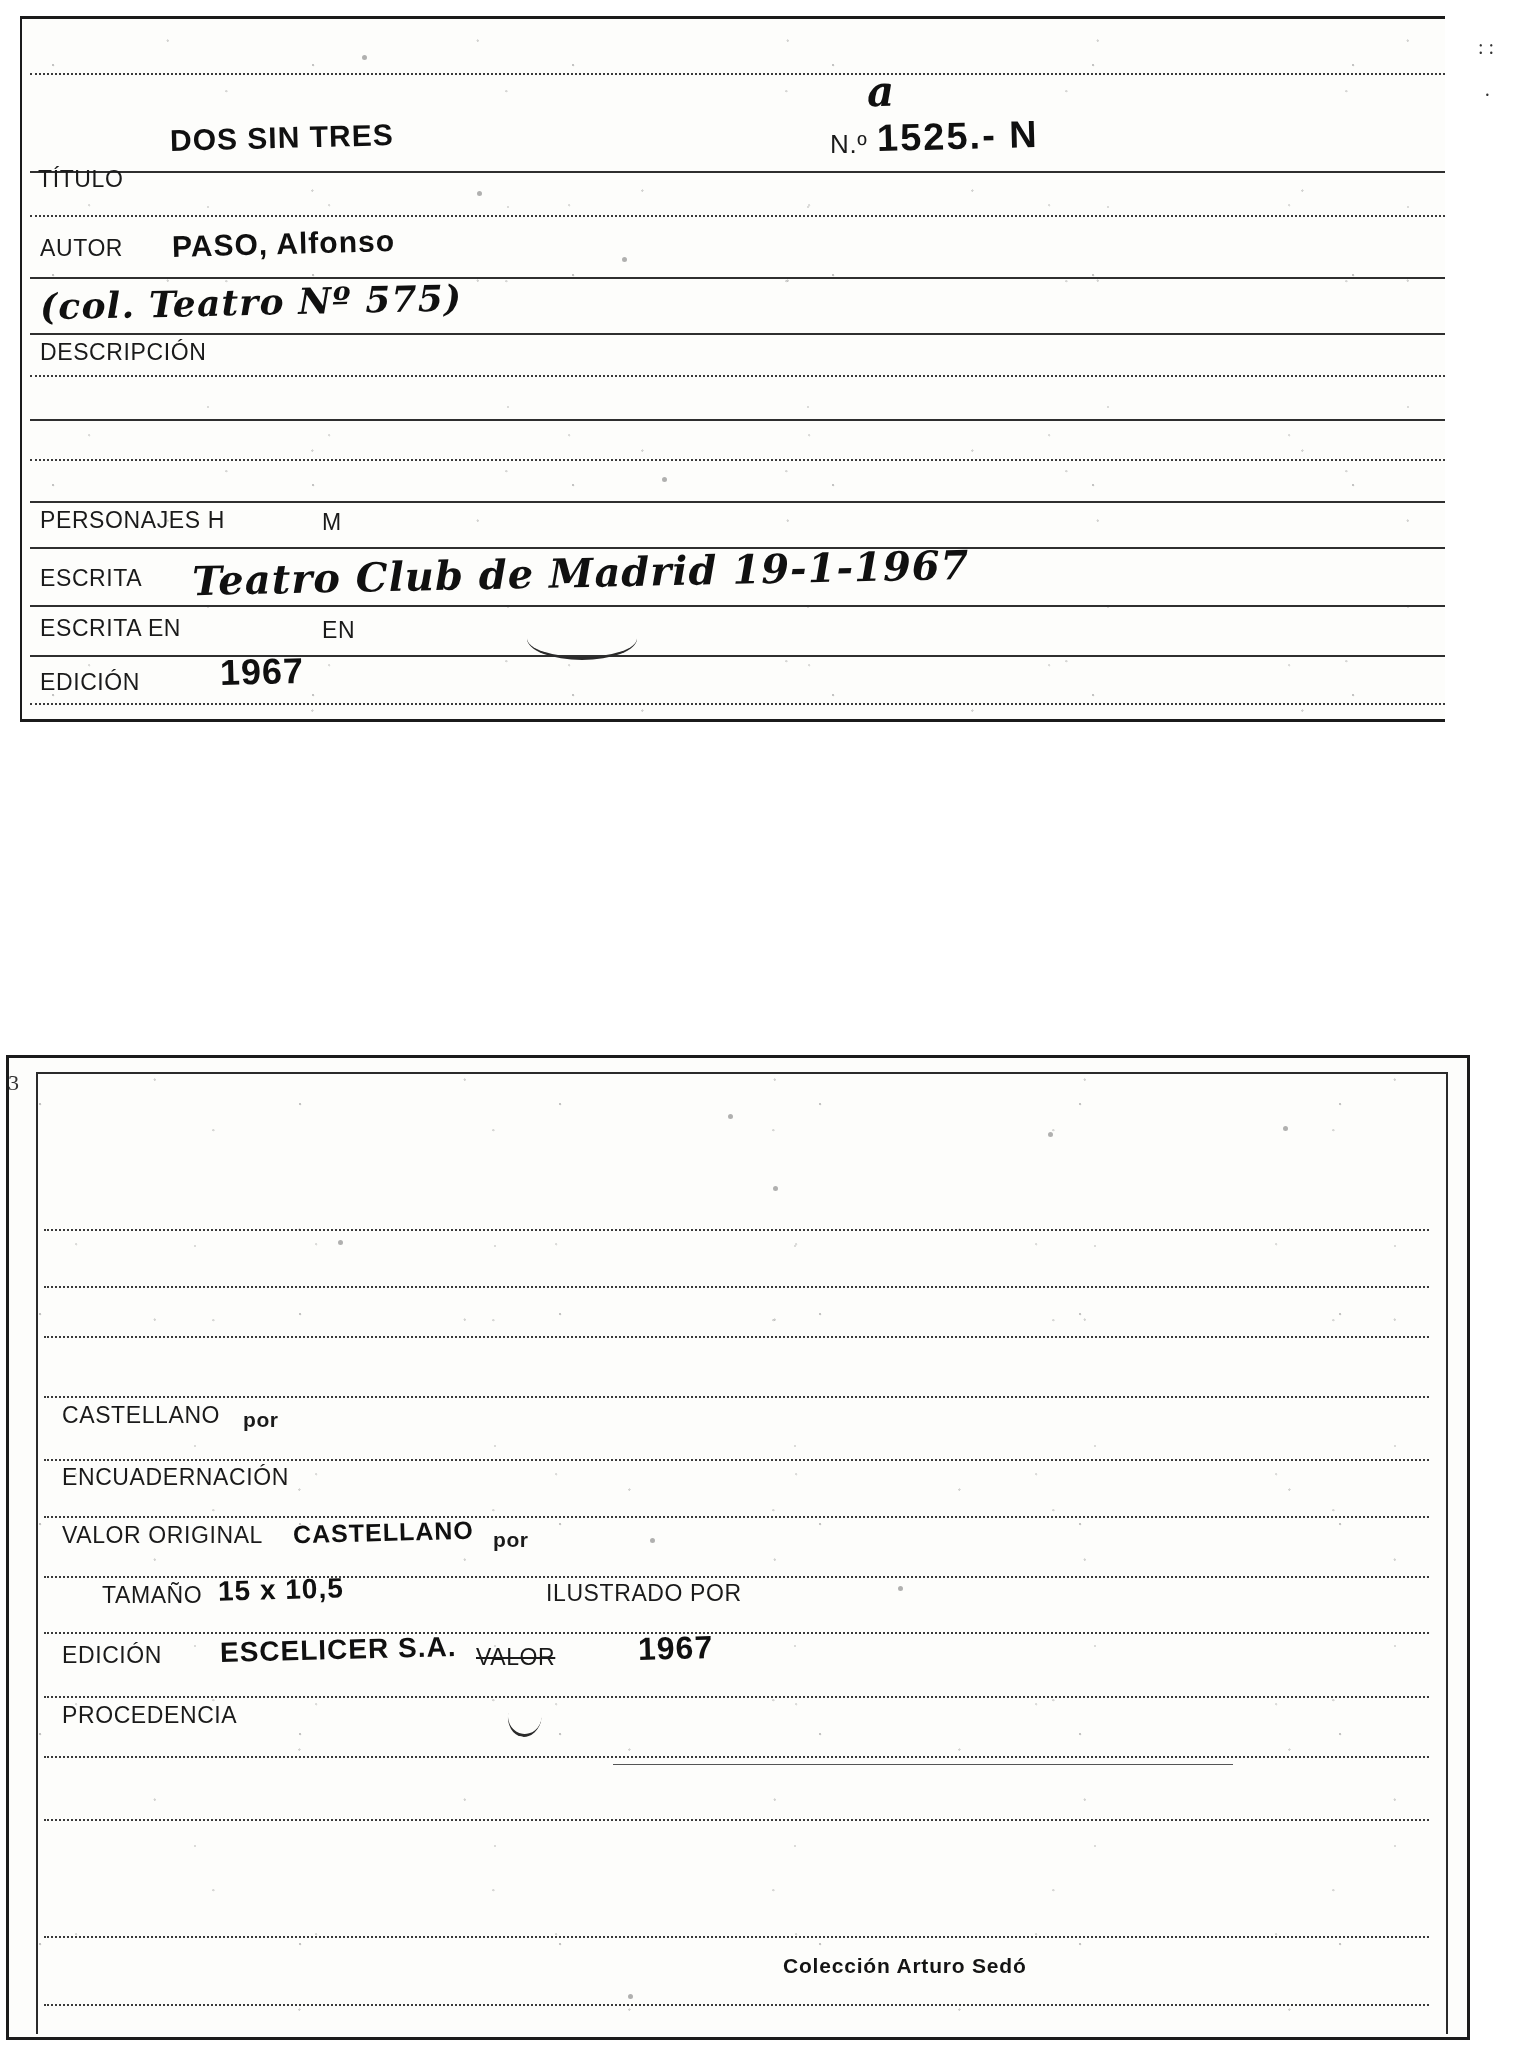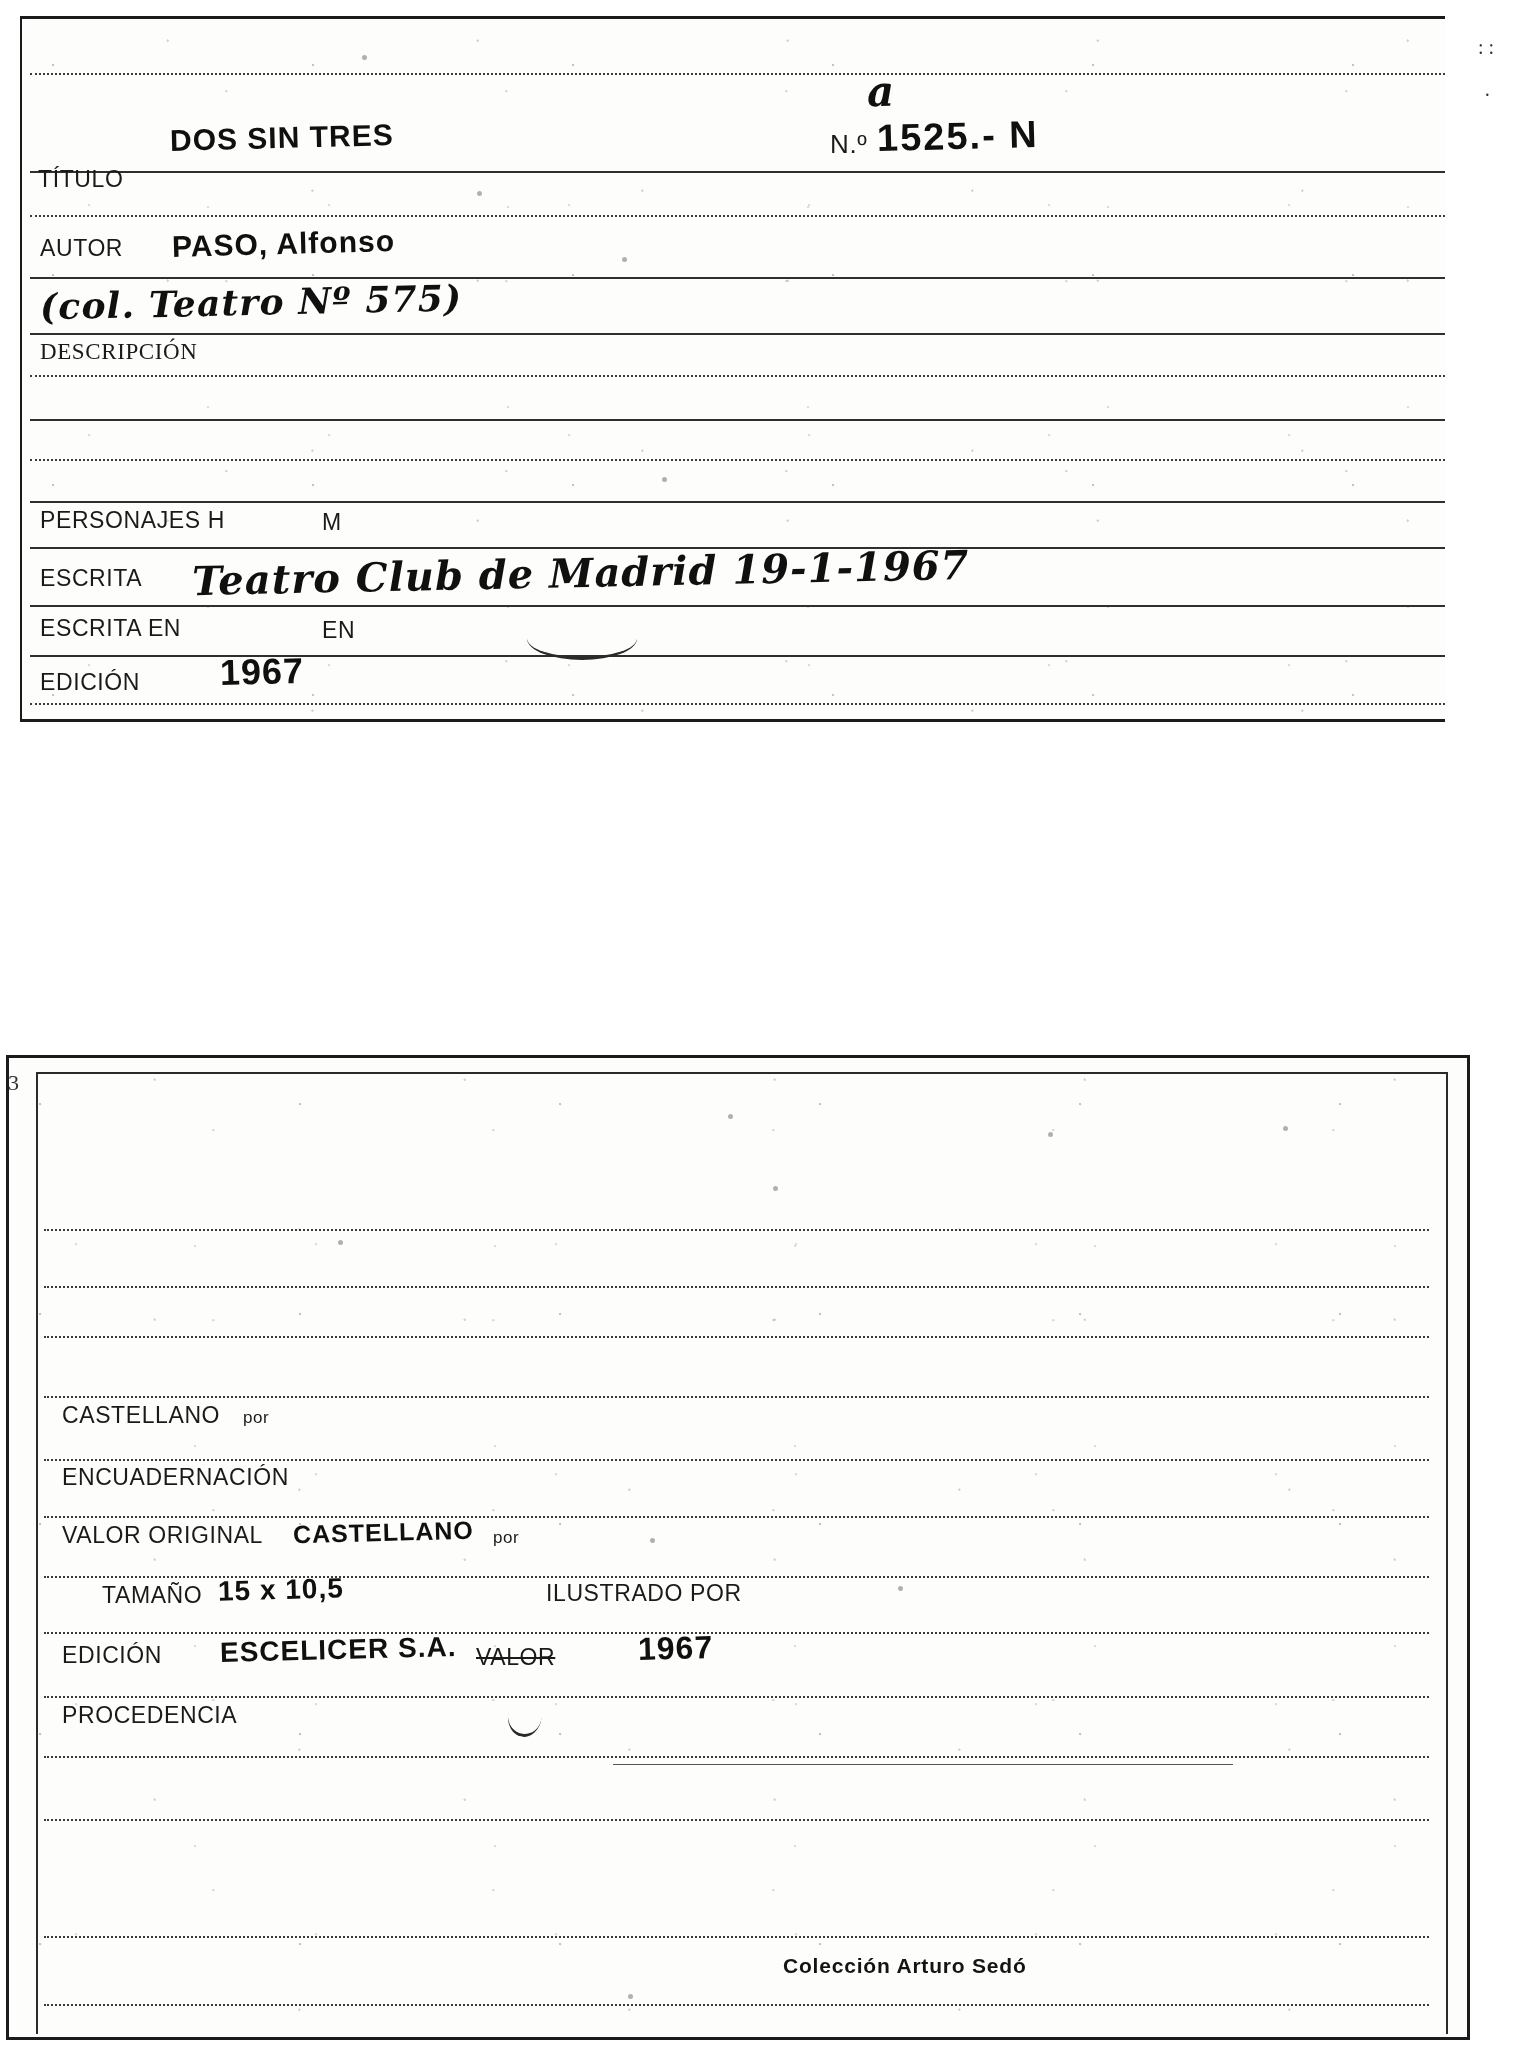--- a/index.html
+++ b/index.html
@@ -90,21 +90,21 @@
 
   
   .label {
     position: absolute;
     font-family: "Liberation Sans", sans-serif;
     font-size: 23px;
     letter-spacing: .6px;
     color: #1a1a1a;
     white-space: nowrap;
   }
-  .label.small { font-size: 17px; }
+  .label.small { font-size: 21px; font-weight: bold; }
 
   
   .hand {
     position: absolute;
     font-family: "DejaVu Serif", serif;
     color: #101010;
     white-space: nowrap;
   }
   .hand.ink {
     font-style: italic;
@@ -189,21 +189,21 @@
   <div class="hand print" style="left:148px; top:102px; font-size:30px;">DOS SIN TRES</div>
 
   <div class="label" style="left:808px; top:110px; font-size:26px;">N.º</div>
   <div class="hand print" style="left:855px; top:96px; font-size:38px; letter-spacing:2px;">1525.- N</div>
 
   <div class="label" style="left:18px; top:216px;text-align:center;">AUTOR</div>
   <div class="hand print" style="left:150px; top:208px; font-size:30px;">PASO, Alfonso</div>
 
   <div class="hand ink" style="left:18px; top:262px; font-size:36px;">(col. Teatro Nº 575)</div>
 
-  <div class="label" style="left:18px; top:320px;font-family:Liberation Serif, serif;">DESCRIPCIÓN</div>
+  <div class="label" style="left:18px; top:320px;">DESCRIPCIÓN</div>
 
   <div class="label" style="left:18px; top:488px;">PERSONAJES H</div>
   <div class="label" style="left:300px; top:490px;">M</div>
 
   <div class="label" style="left:18px; top:546px;">ESCRITA</div>
   <div class="hand ink" style="left:170px; top:530px; font-size:40px; letter-spacing:1px;">Teatro Club de Madrid  19-1-1967</div>
 
   <div class="label" style="left:18px; top:596px;">ESCRITA EN</div>
   <div class="label" style="left:300px; top:598px;">EN</div>
   <div class="curve" style="left:505px; top:598px; width:110px;"></div>

